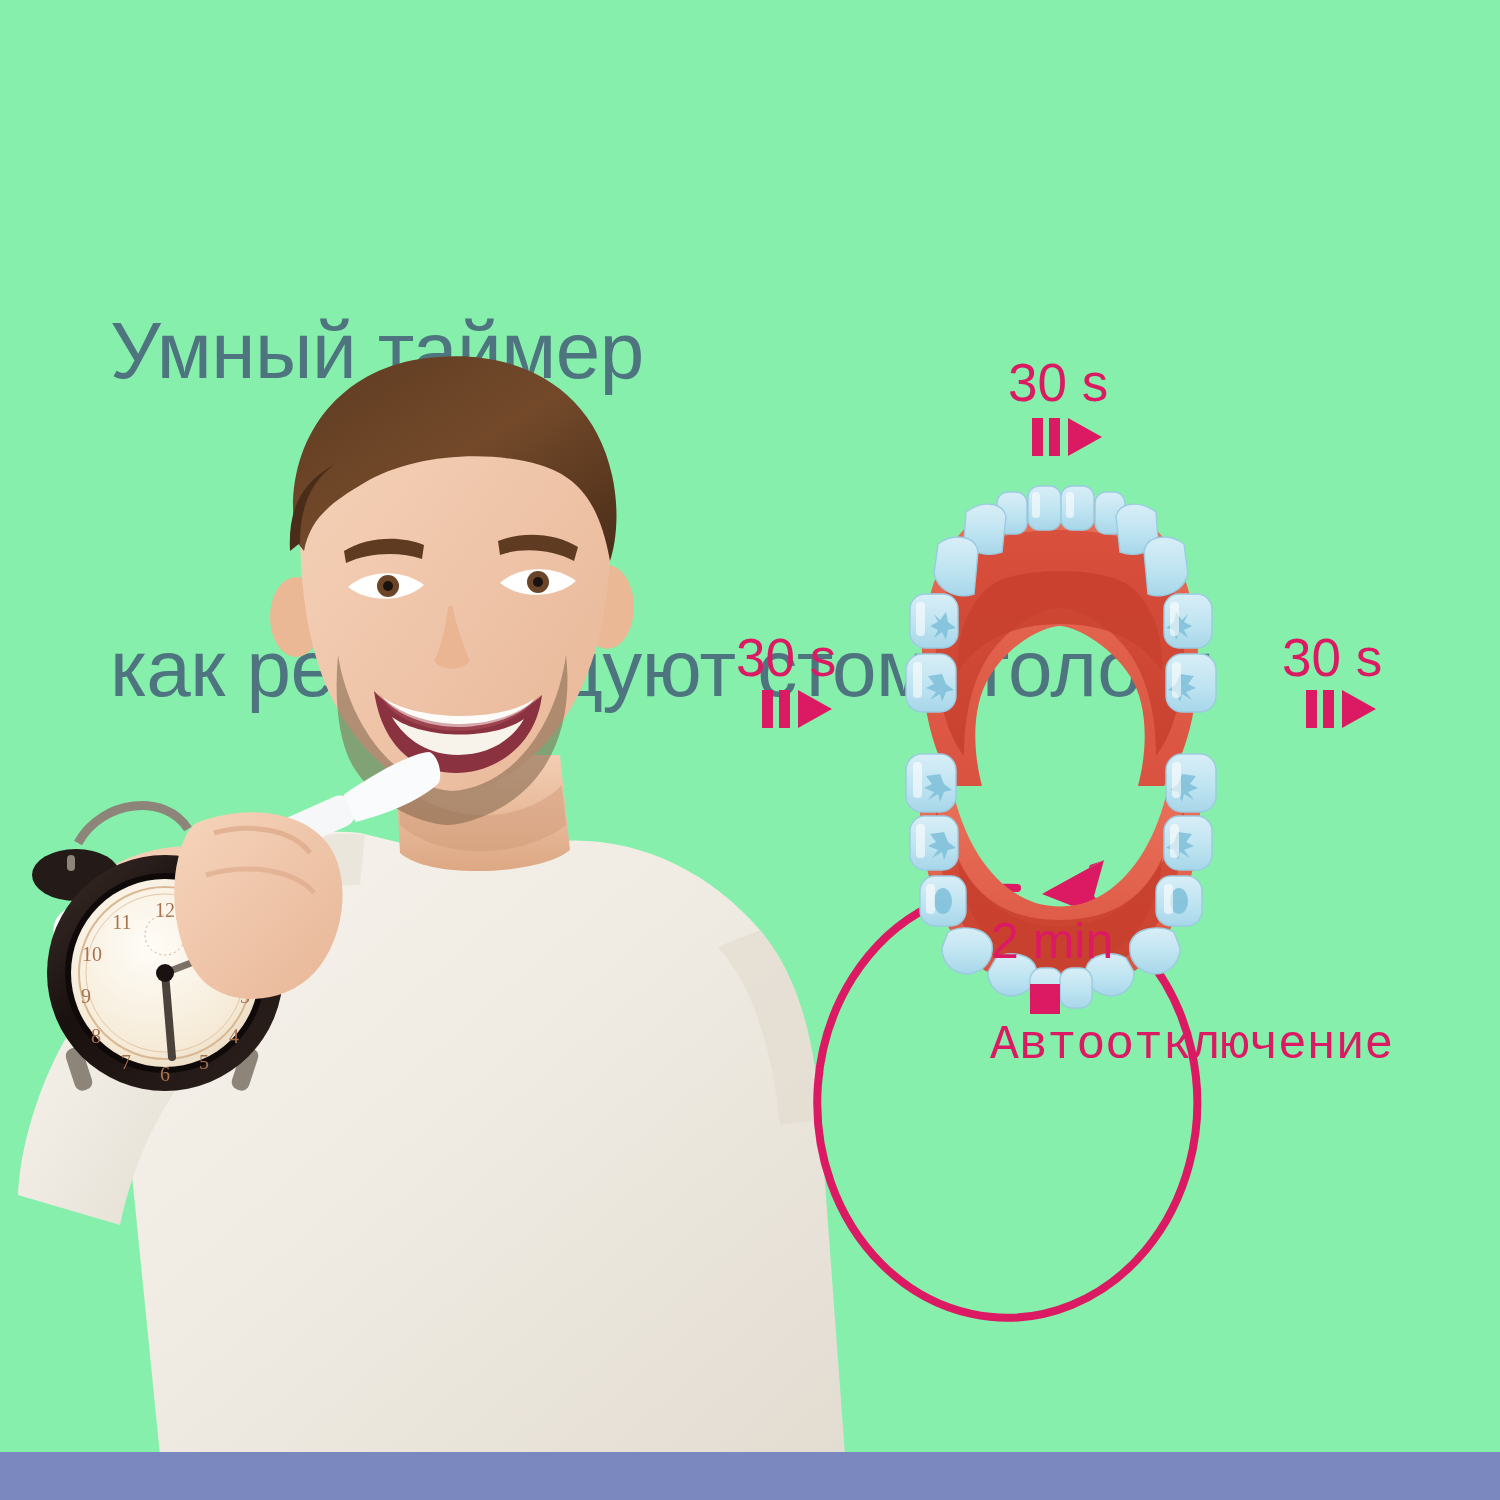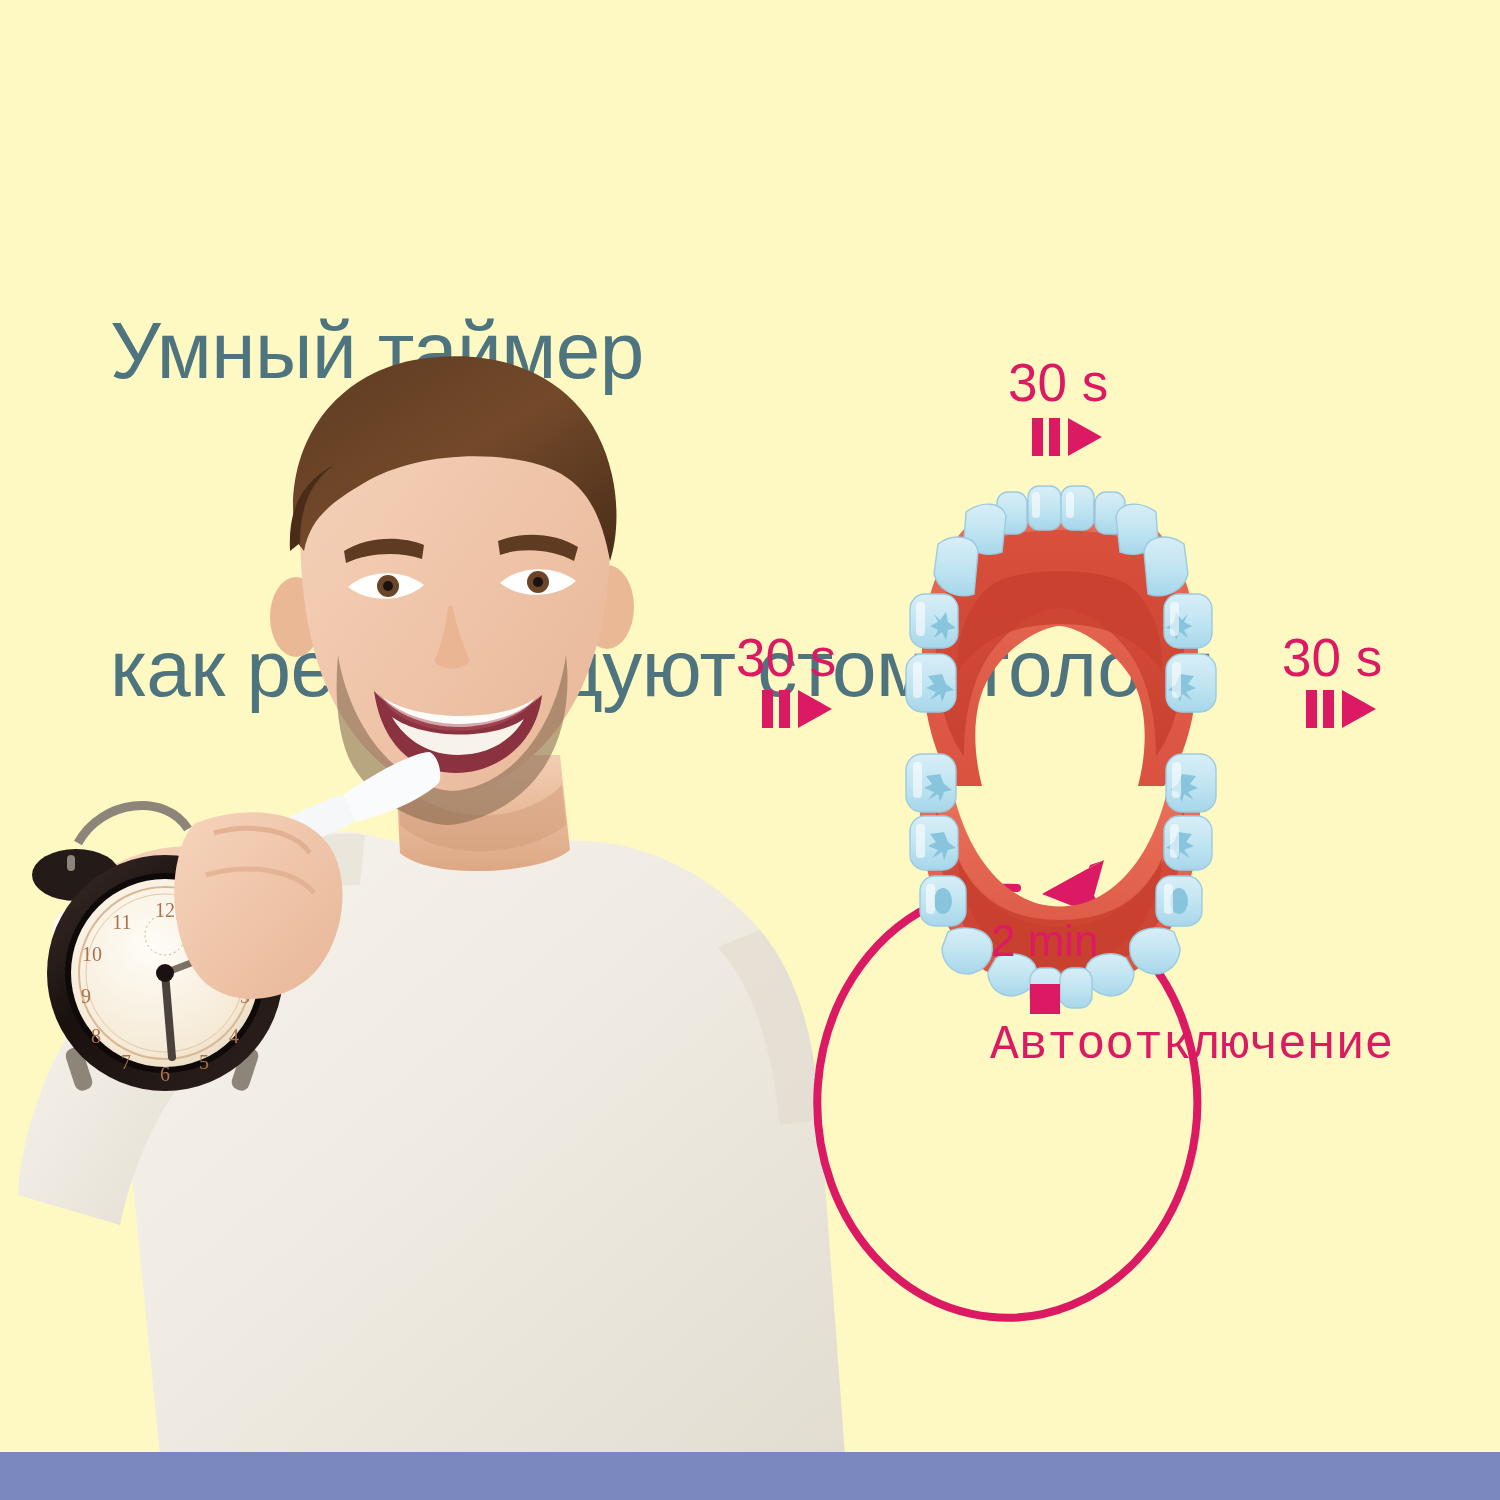--- a/index.html
+++ b/index.html
@@ -3,21 +3,21 @@
 <meta charset="utf-8">
 <style>
   html,body{margin:0;padding:0;}
   body{
     width:1500px;height:1500px;
     background:#ffffff;
     font-family:"Liberation Sans","DejaVu Sans",sans-serif;
     overflow:hidden;
     position:relative;
   }
-  #stage{position:absolute;left:0;top:0;width:1500px;height:1500px;background:#fef9c3;overflow:hidden;}
+  #stage{position:absolute;left:0;top:0;width:1500px;height:1500px;background:#86efac;overflow:hidden;}
 
   
   .headline{
     position:absolute;left:110px;top:86px;
     width:1300px;
     color:#4E757F;
     font-size:80px;
     line-height:106px;
     font-weight:400;
     letter-spacing:-0.5px;
@@ -43,21 +43,21 @@
     position:absolute;
     color:#DC1A63;
     font-size:53px;
     line-height:46px;
     font-weight:400;
     white-space:nowrap;
   }
   .lbl-top{left:1008px;top:360px;}
   .lbl-left{left:736px;top:635px;}
   .lbl-right{left:1282px;top:635px;}
-  .lbl-2min{left:991px;top:918px;font-size:44px;}
+  .lbl-2min{left:991px;top:918px;font-size:50px;}
   .lbl-auto{left:990px;top:1022px;font-size:48px;font-family:Liberation Mono, monospace;}
 
   .skipicon{position:absolute;}
   .skipicon svg{display:block;}
   .sk-top{left:1032px;top:418px;}
   .sk-left{left:762px;top:690px;}
   .sk-right{left:1306px;top:690px;}
 
   .stopsq{position:absolute;left:1030px;top:984px;width:30px;height:30px;background:#DC1A63;}
 </style>

